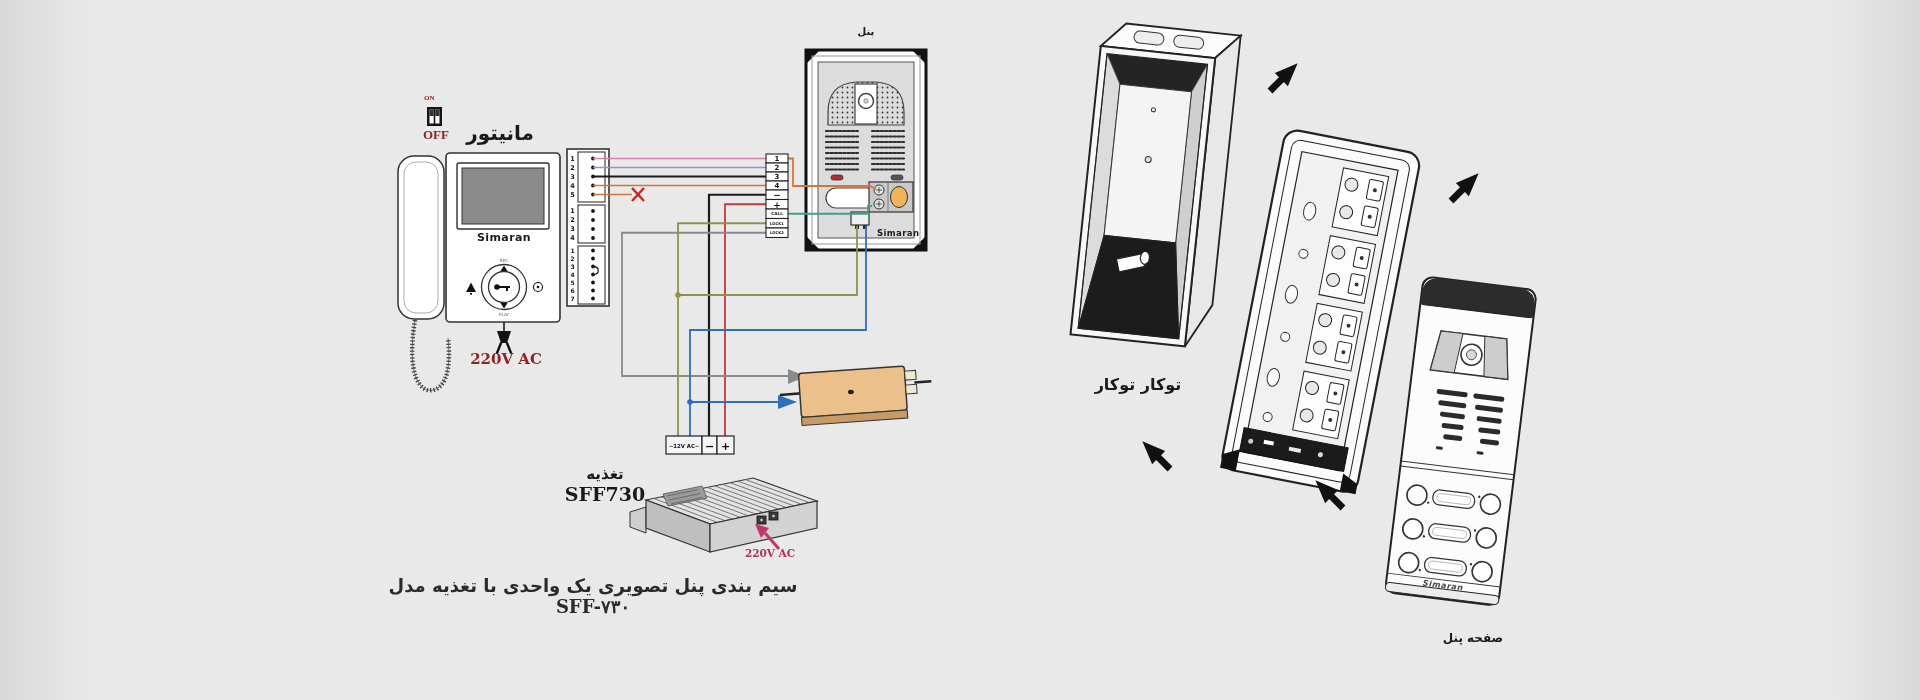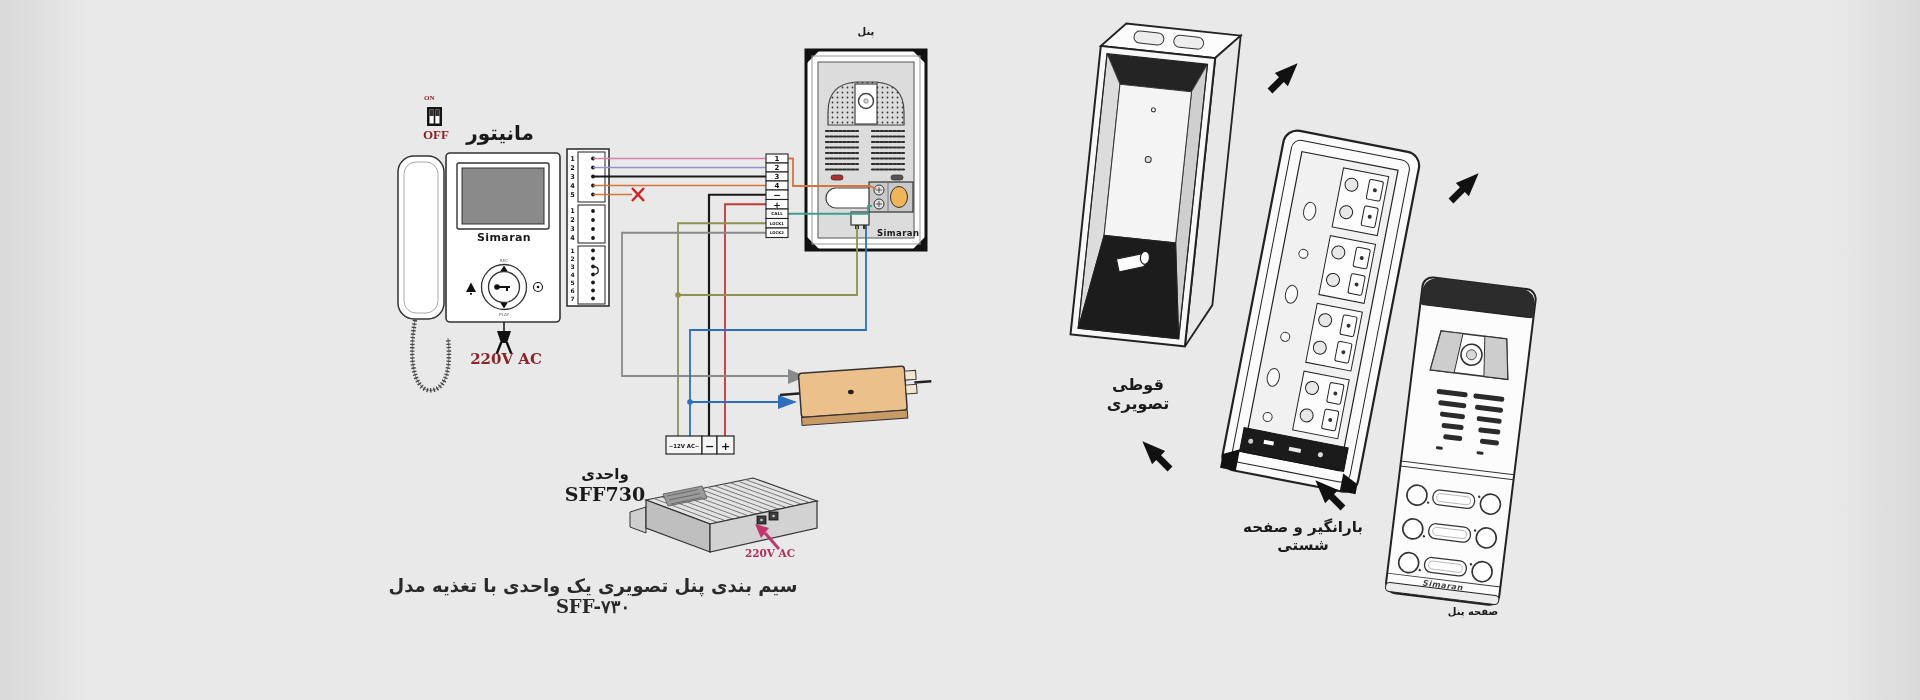--- a/index.html
+++ b/index.html
@@ -431,27 +431,26 @@
 <div class="abs fa" style="left:470px;top:121px;width:64px;font-size:20px;">مانیتور</div>
 <div class="abs onoff" style="left:424px;top:94px;width:22px;font-size:7px;">ON</div>
 <div class="abs onoff" style="left:423px;top:127px;width:24px;font-size:13px;">OFF</div>
 <div class="abs brand" style="left:467px;top:231px;width:74px;font-size:11px;">Simaran</div>
 <div class="abs pwr" style="left:466px;top:350px;width:80px;font-size:15px;">220V AC</div>
 
 <div class="abs fa" style="left:846px;top:26px;width:40px;font-size:10px;">پنل</div>
 <div class="abs brand" style="left:877px;top:228px;width:38px;font-size:8.5px;">Simaran</div>
 
 <div class="abs fa" style="left:546px;top:465px;width:118px;font-size:15px;">
-  <span>واحدی</span>
+  <span>تغذیه</span>
   <span class="ser" style="font-size:19px;margin:15px 4px;">SFF730</span>
 </div>
 <div class="abs pwr2" style="left:737px;top:547px;width:66px;font-size:10.5px;">220V AC</div>
 
 <div class="abs cap" style="left:388px;top:575px;width:410px;font-size:18px;">
   <span>سیم بندی پنل تصویری یک واحدی با تغذیه مدل</span>
   <span class="m">SFF-۷۳۰</span>
 </div>
 
-<div class="abs fa" style="left:1083px;top:375px;width:110px;font-size:16px;">قوطی تصویری</div>
-<div class="abs fa" style="left:1218px;top:518px;width:170px;font-size:15px;">بارانگیر و صفحه شستی</div>
-<div class="abs fa" style="left:1428px;top:606px;width:90px;font-size:10px;">صفحه پنل</div>
+<div class="abs fa" style="left:1083px;top:375px;width:110px;font-size:16px;">توکار توکار</div>
+<div class="abs fa" style="left:1428px;top:631px;width:90px;font-size:12px;">صفحه پنل</div>
 
 </div>
 
 </body></html>

